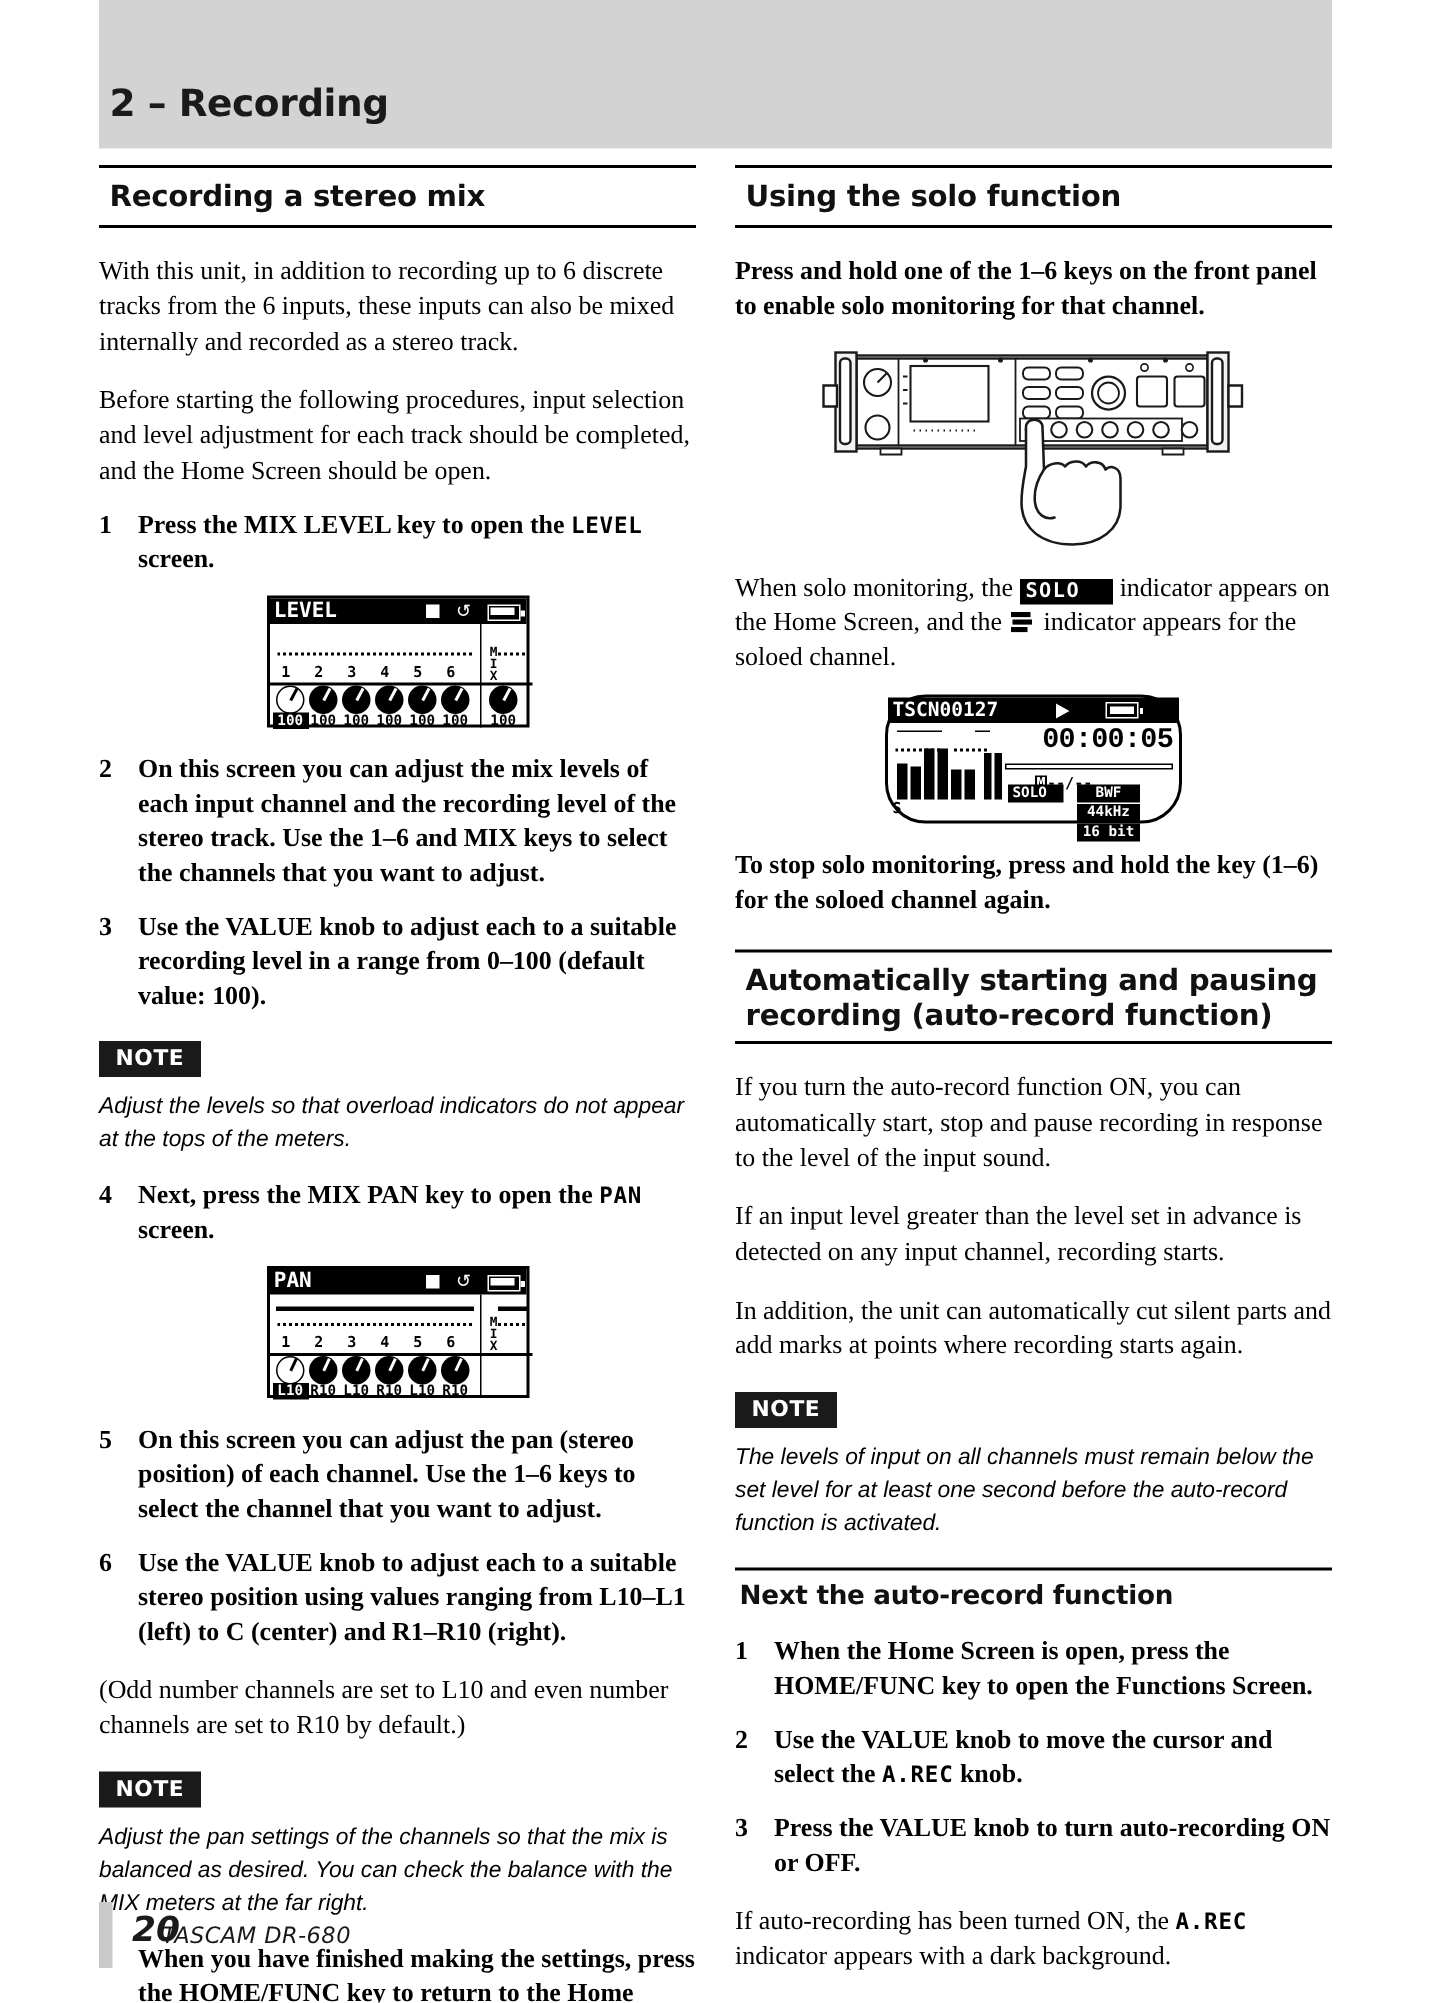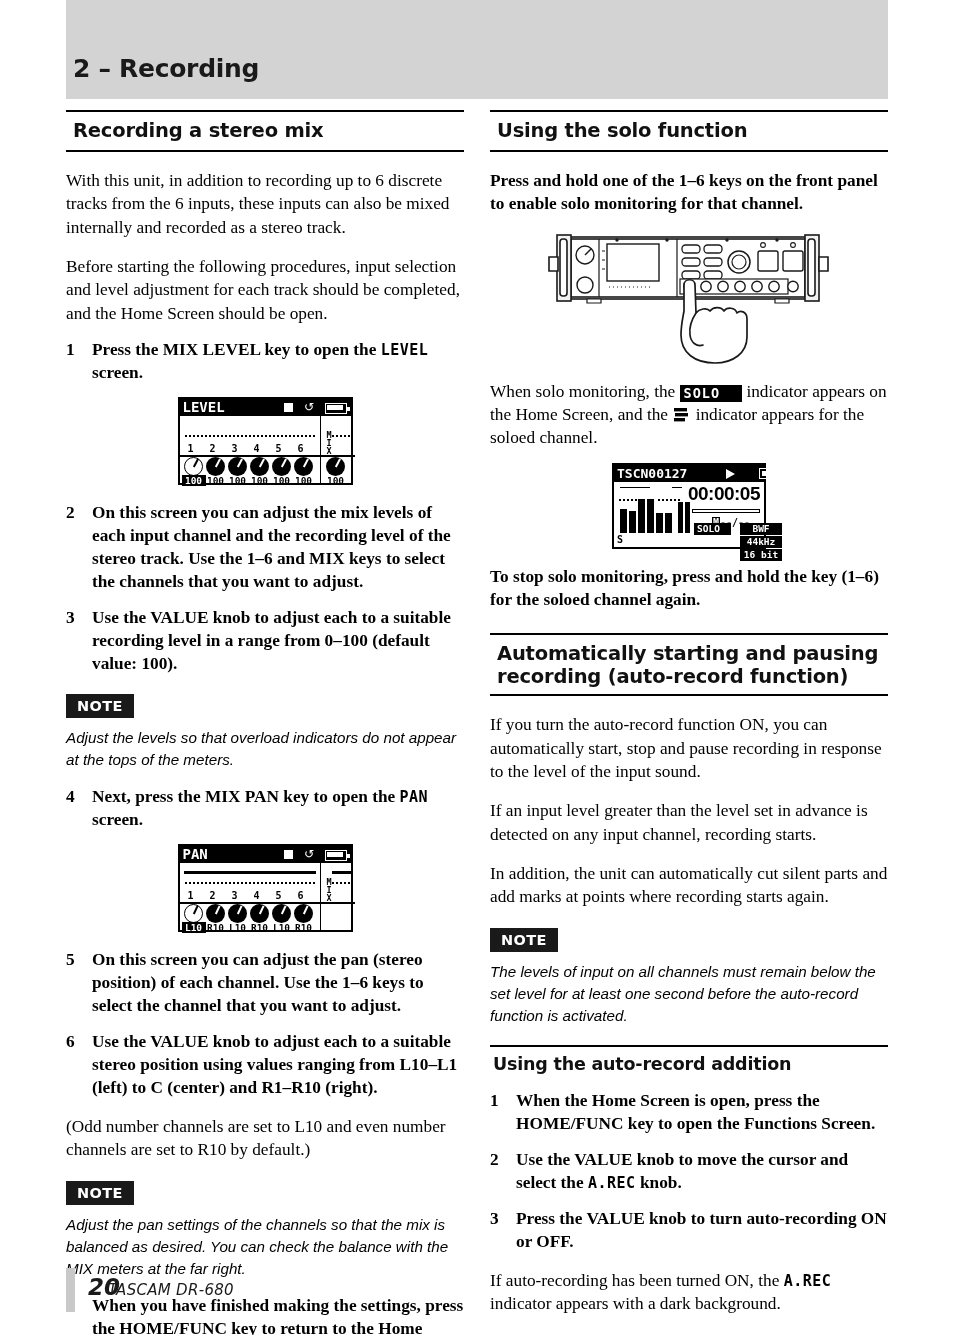--- a/index.html
+++ b/index.html
@@ -170,24 +170,24 @@
   }
   .knob.sel .ptr { background:#000; }
   .vallbl {
     position:absolute; font-family:"DejaVu Sans Mono", monospace;
     font-weight:bold; font-size:9.5px; color:#000; text-align:center;
     width:24px;
   }
   .vallbl.inv { background:#000; color:#fff; }
 
   
-  .homescr { width:154px; height:86px; }
+  .homescr { width:198px; height:86px;border-radius:27px; }
   .hm-time {
     position:absolute; right:4px; top:19px;
-    font-family:Liberation Sans, sans-serif; font-weight:bold;
+    font-family:Liberation Mono, monospace; font-weight:bold;
     font-size:19px; letter-spacing:-0.5px; color:#000; line-height:1;
   }
   .hm-bar {
     position:absolute; left:78px; right:4px; top:44px; height:4px;
     border:1.3px solid #000;
   }
   .hm-m {
     position:absolute; left:98px; top:52px;
     font-family:"DejaVu Sans Mono", monospace; font-weight:bold; font-size:10px;
   }
@@ -538,21 +538,21 @@
   </div>
 
   <p class="body">If you turn the auto-record function ON, you can automatically start, stop and pause recording in response to the level of the input sound.</p>
   <p class="body">If an input level greater than the level set in advance is detected on any input channel, recording starts.</p>
   <p class="body">In addition, the unit can automatically cut silent parts and add marks at points where recording starts again.</p>
 
   <div><span class="note-tag">NOTE</span></div>
   <p class="note">The levels of input on all channels must remain below the set level for at least one second before the auto-record function is activated.</p>
 
   <div class="sub-head" style="margin-top:18px;">
-    <div class="t">Using the auto-record addition</div>
+    <div class="t">Next the auto-record function</div>
   </div>
 
   <div class="step">
     <div class="num">1</div>
     <div class="txt">When the Home Screen is open, press the HOME/FUNC key to open the Functions Screen.</div>
   </div>
 
   <div class="step">
     <div class="num">2</div>
     <div class="txt"><span>Use the VALUE knob to move the cursor and select the </span><span class="lcd">A.REC</span><span> knob.</span></div>

